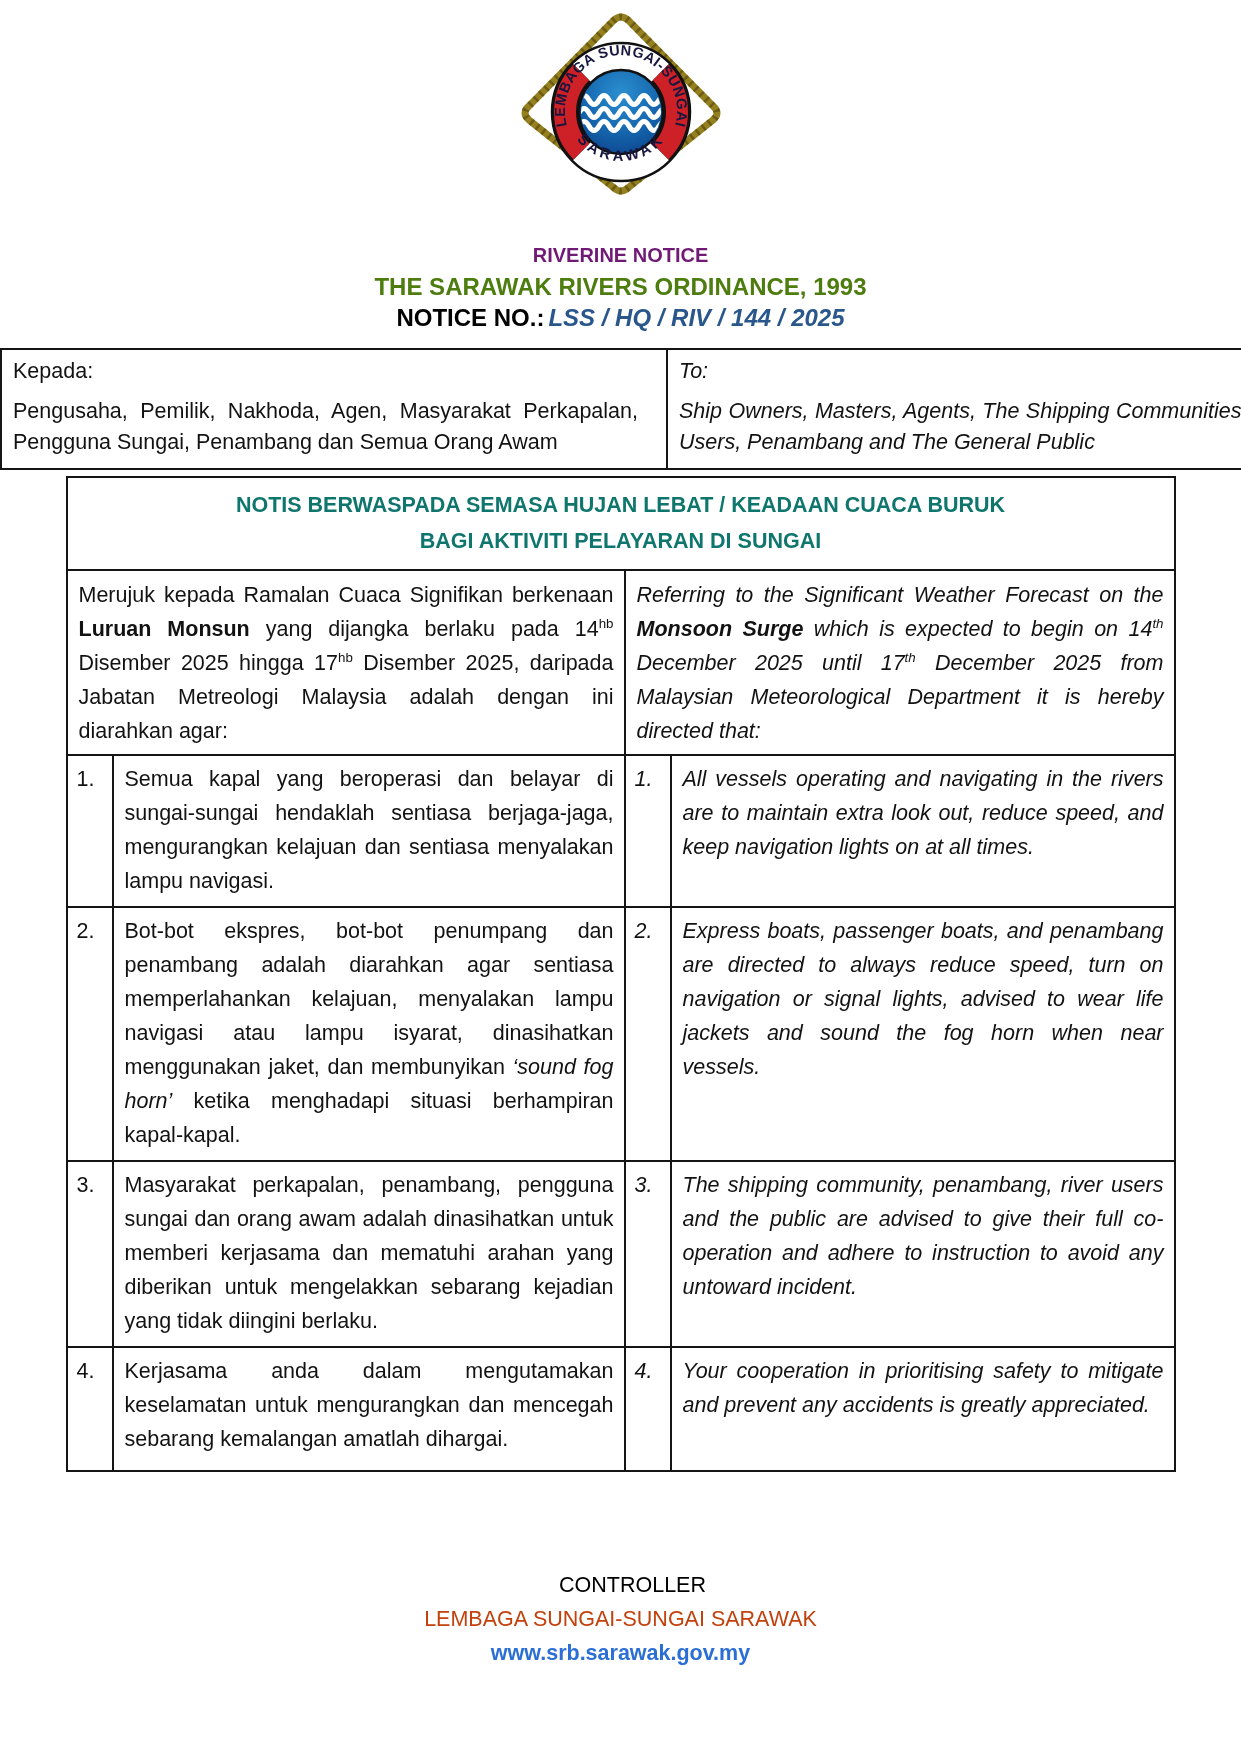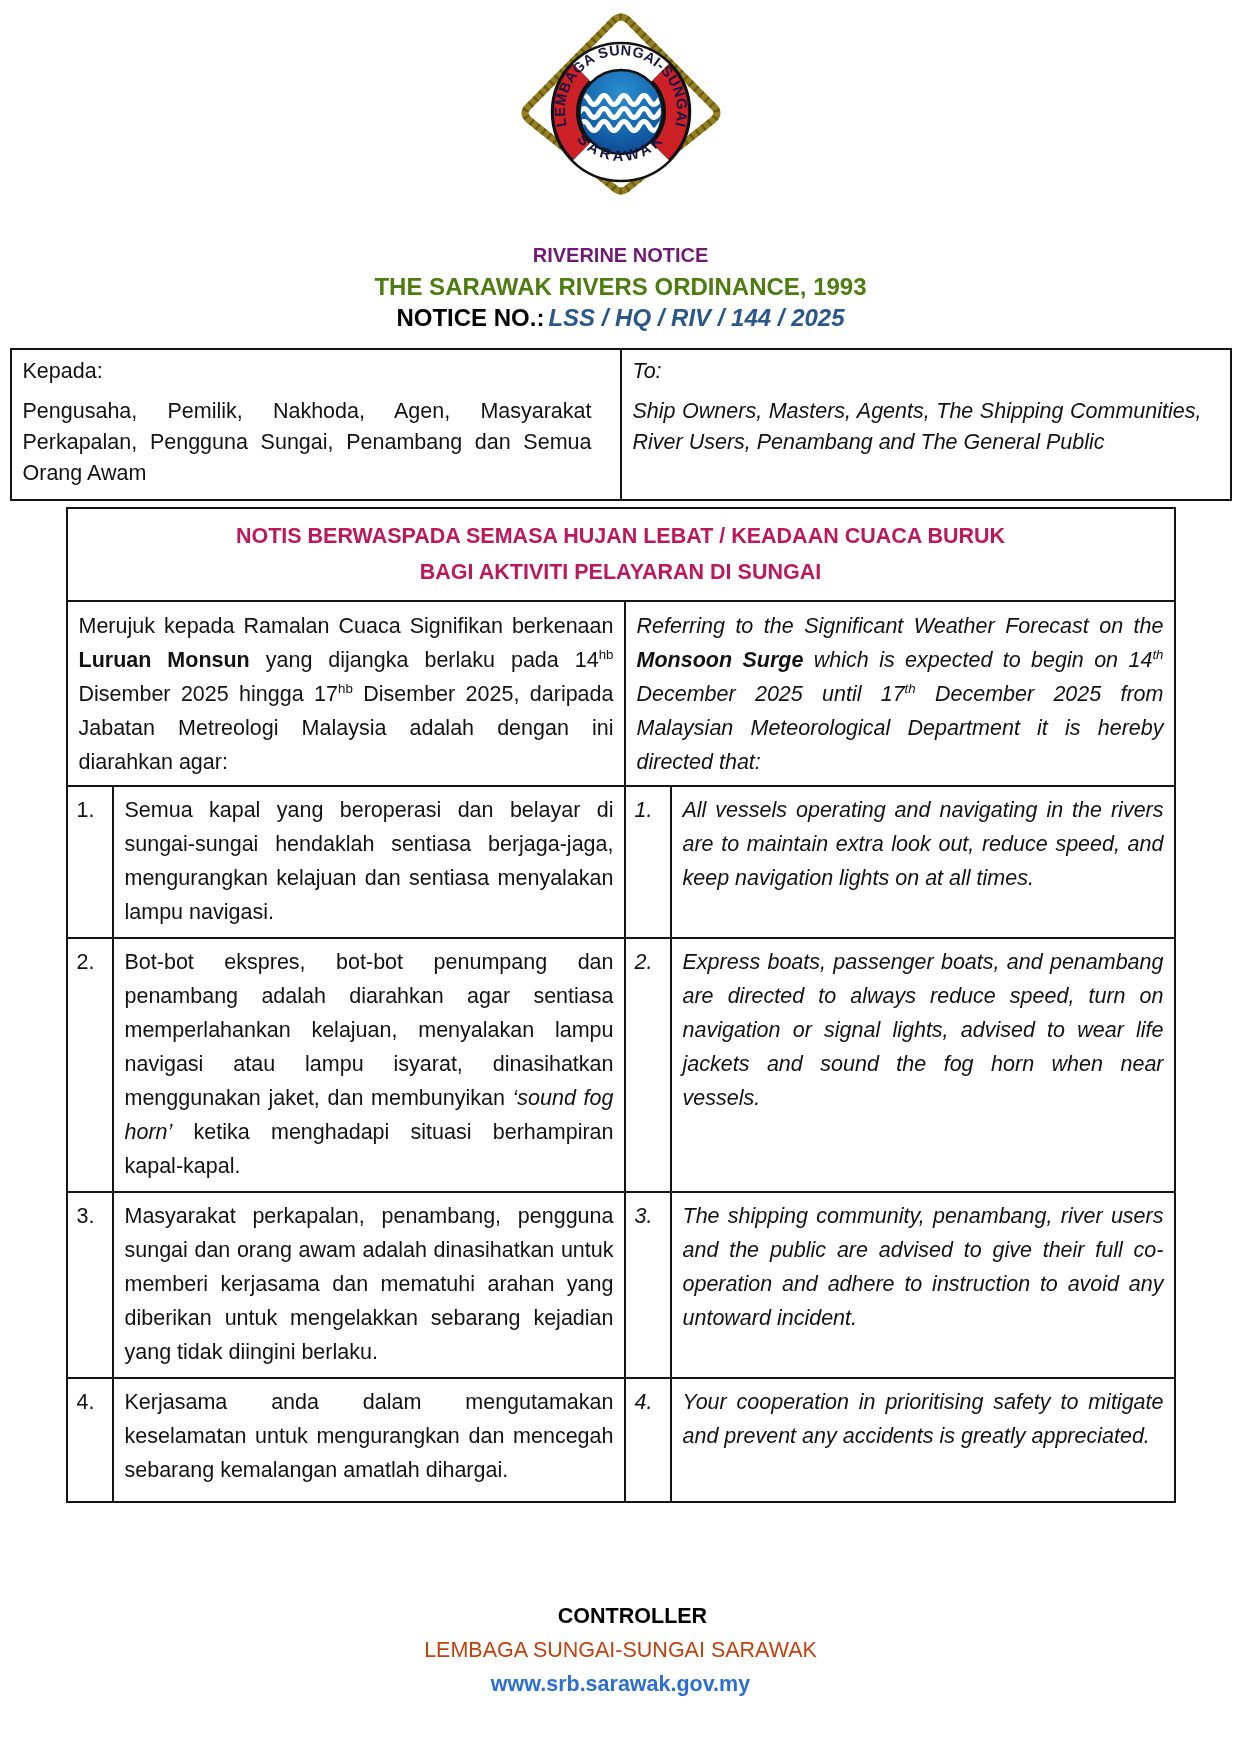--- a/index.html
+++ b/index.html
@@ -29,46 +29,46 @@
     margin: 0 auto;
     border-collapse: collapse;
     table-layout: fixed;
   }
   .doc-table td {
     border: 2px solid #151515;
     vertical-align: top;
     font-size: 21.5px;
   }
   .addr-table { margin-top: 15px; }
-  .addr-table td { width: 610px; padding: 6px 28px 10px 11px; line-height: 31px; margin-top: 33px; }
+  .addr-table td { width: 666px; padding: 6px 28px 10px 11px; line-height: 31px; margin-top: 33px; }
   .addr-label { margin-bottom: 9px; }
   .addr-body { text-align: justify; }
   .en { font-style: italic; }
   .main-table { margin-top: 6px; }
   .heading-cell {
     text-align: center;
     font-weight: bold;
     font-size: 26px;
     line-height: 36px;
     padding: 9px 8px 10px 8px;
-    color: #be185d;
+    color: #0f766e;
   }
   .intro-cell { padding: 7px 10px 6px 11px; line-height: 34px; text-align: justify; }
   .num-cell { width: 46px; padding: 6px 4px 4px 9px; line-height: 34px; }
   .text-cell { padding: 6px 10px 8px 11px; line-height: 34px; text-align: justify; }
   .col-my-num { width: 46px; }
   .col-my-txt { width: 512px; }
   .col-en-num { width: 46px; }
   .col-en-txt { width: 504px; }
   sup { font-size: 62%; line-height: 0; vertical-align: super; }
   .b { font-weight: bold; }
   .i { font-style: italic; }
   
   .footer-block { margin-top: 96px; text-align: center; line-height: 34px; font-size: 21.5px; }
-  .footer-controller { font-weight: bold; color: #000; padding-left: 24px; }
+  .footer-controller { font-weight: normal; color: #000; padding-left: 24px; }
   .footer-org { color: #c2410c; text-align: center; }
   .footer-link { font-weight: bold; cursor: pointer; }
 </style>
 </head>
 <body>
 
 <div class="page">
 
   <div class="logo-wrap">
     <svg width="216" height="190" viewBox="0 0 216 190">

